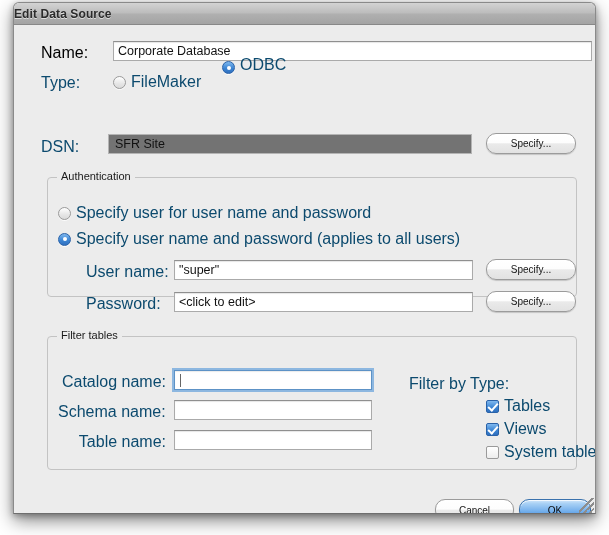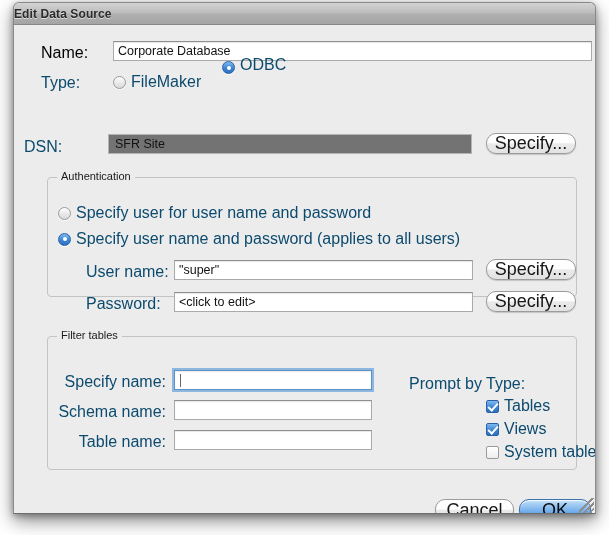--- a/index.html
+++ b/index.html
@@ -138,21 +138,21 @@
     position: absolute;
     left: 3px; top: 0px;
     width: 4px; height: 8px;
     border: solid #ffffff;
     border-width: 0 2px 2px 0;
     transform: rotate(42deg);
   }
 
   
   .btn {
-    font-size: 18px;
+    font-size: 10px;
     color: #161616;
     background: linear-gradient(to bottom, #ffffff 0%, #fdfdfd 45%, #eaeaea 52%, #e2e2e2 100%);
     border: 1px solid #9b9b9b;
     border-radius: 10px;
     height: 21px;
     display: inline-flex;
     align-items: center;
     justify-content: center;
     box-shadow: 0 1px 1px rgba(0,0,0,0.17), inset 0 1px 0 rgba(255,255,255,0.9);
     cursor: default;
@@ -212,21 +212,21 @@
     <div class="lbl" style="position:absolute;left:27px;top:49px;">Type:</div>
     <div class="radio-row" style="position:absolute;left:99px;top:48px;">
       <span class="radio"></span>
       <span class="lbl">FileMaker</span>
     </div>
     <div class="radio-row" style="position:absolute;left:208px;top:31px;align-items:flex-end;">
       <span class="radio on"></span>
       <span class="lbl">ODBC</span>
     </div>
 
-    <div class="lbl" style="position:absolute;left:10px;top:113px;">DSN:</div>
+    <div class="lbl" style="position:absolute;left:27px;top:113px;">DSN:</div>
     <div class="field disabled" style="position:absolute;left:94px;top:109px;width:364px;">
       <span>SFR Site</span>
     </div>
     <div class="btn" style="position:absolute;left:472px;top:108px;width:90px;">Specify...</div>
 
     <div class="group" style="left:33px;top:152px;width:530px;height:120px;">
       <span class="group-title">Authentication</span>
     </div>
 
     <div class="radio-row" style="position:absolute;left:44px;top:179px;">
@@ -247,37 +247,37 @@
     <div class="lbl" style="position:absolute;left:72px;top:270px;">Password:</div>
     <div class="field" style="position:absolute;left:160px;top:267px;width:299px;">
       <span>&lt;click to edit&gt;</span>
     </div>
     <div class="btn" style="position:absolute;left:472px;top:266px;width:90px;">Specify...</div>
 
     <div class="group" style="left:33px;top:311px;width:530px;height:134px;">
       <span class="group-title">Filter tables</span>
     </div>
 
-    <div class="lbl" style="position:absolute;left:44px;top:348px;width:108px;text-align:right;">Specify name:</div>
+    <div class="lbl" style="position:absolute;left:44px;top:348px;width:108px;text-align:right;">Catalog name:</div>
     <div class="field focused" style="position:absolute;left:160px;top:345px;width:198px;">
       <span class="caret"></span>
       <span></span>
     </div>
 
-    <div class="lbl" style="position:absolute;left:44px;top:378px;width:108px;text-align:right;">Schema name:</div>
+    <div class="lbl" style="position:absolute;left:44px;top:378px;width:108px;text-align:left;">Schema name:</div>
     <div class="field" style="position:absolute;left:160px;top:375px;width:198px;">
       <span></span>
     </div>
 
     <div class="lbl" style="position:absolute;left:44px;top:408px;width:108px;text-align:right;">Table name:</div>
     <div class="field" style="position:absolute;left:160px;top:405px;width:198px;">
       <span></span>
     </div>
 
-    <div class="lbl" style="position:absolute;left:395px;top:350px;">Prompt by Type:</div>
+    <div class="lbl" style="position:absolute;left:395px;top:350px;">Filter by Type:</div>
 
     <div style="position:absolute;left:424px;top:372px;">
       <div class="check-row">
         <span class="check on"></span>
         <span class="lbl">Tables</span>
       </div>
       <div class="check-row">
         <span class="check on"></span>
         <span class="lbl">Views</span>
       </div>

